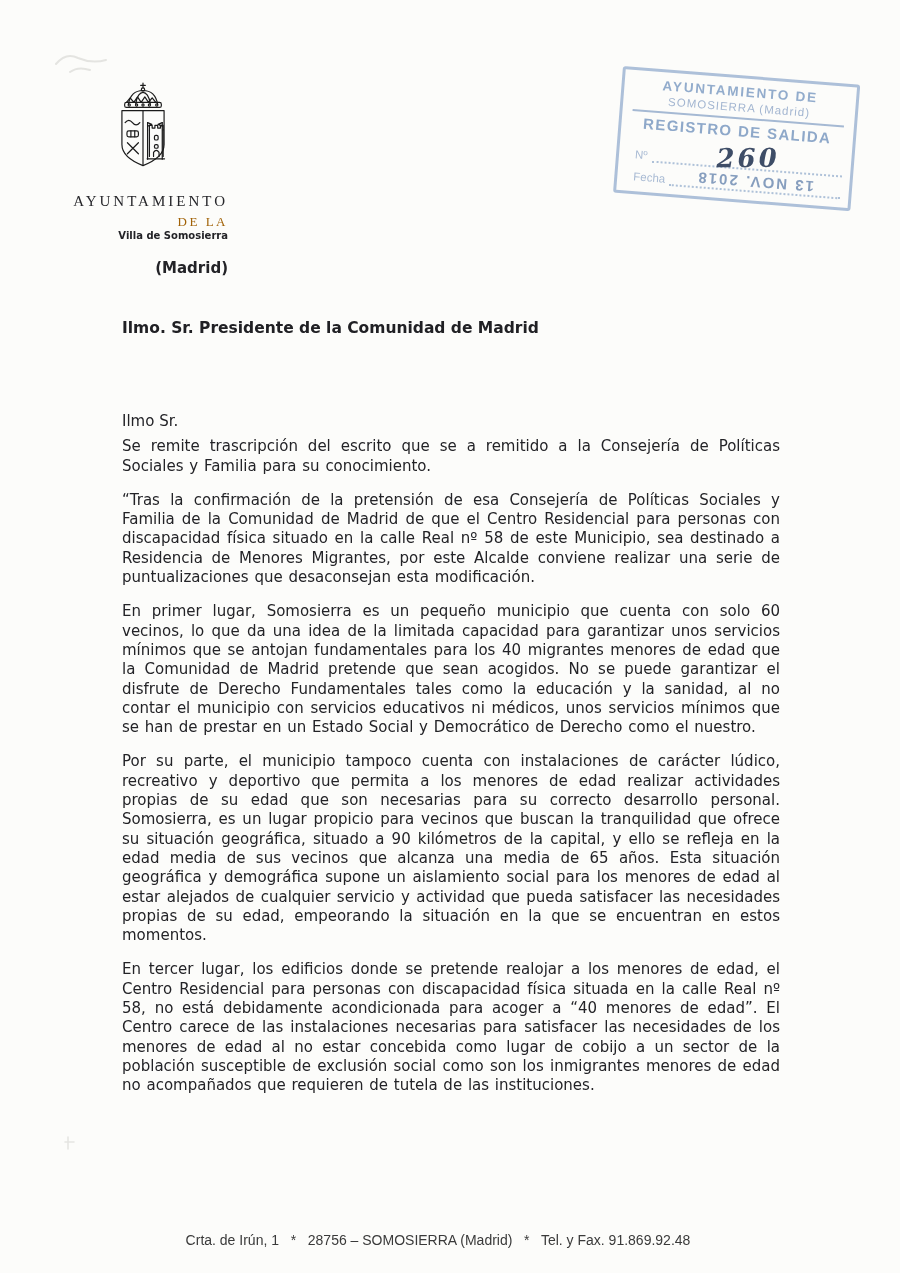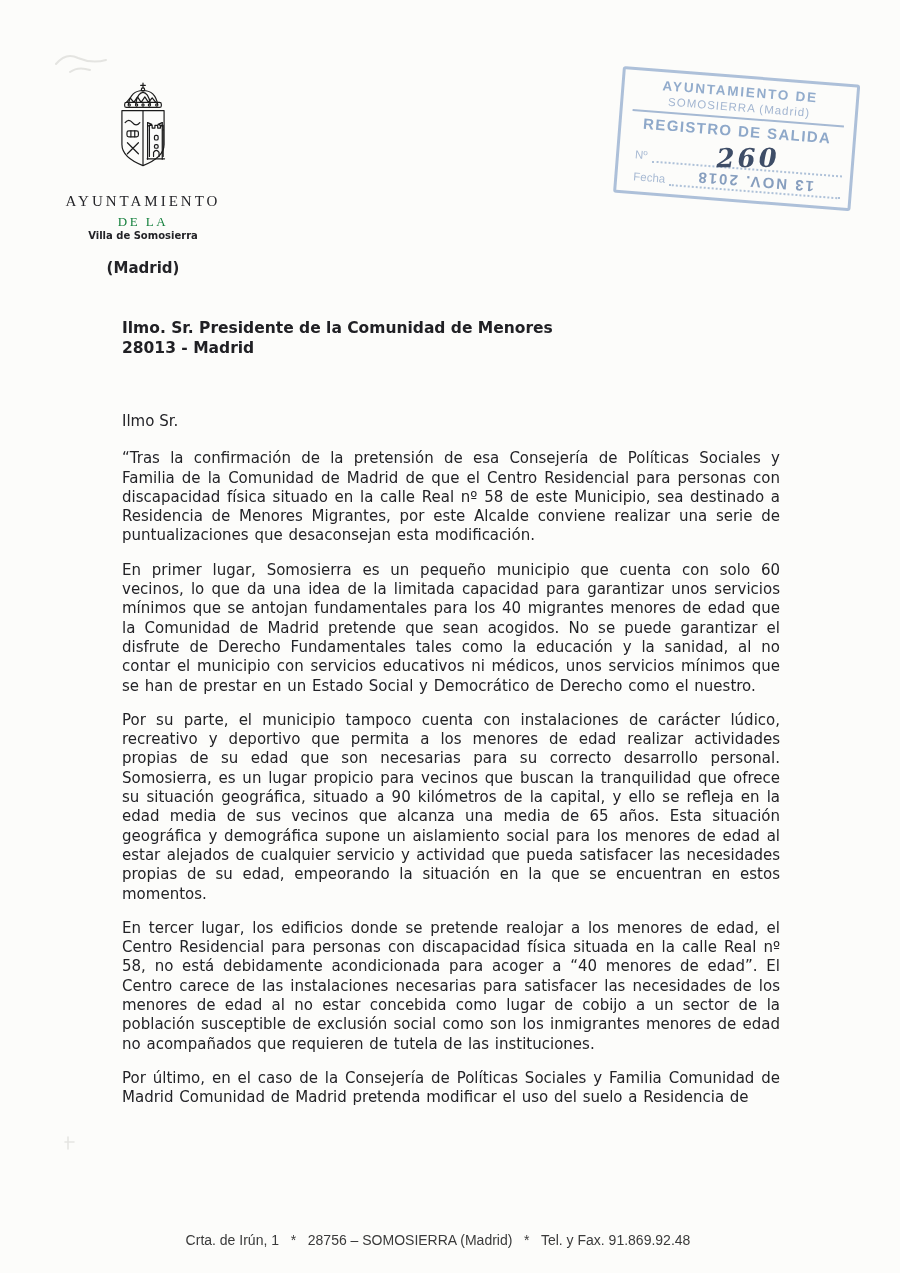--- a/index.html
+++ b/index.html
@@ -2,24 +2,24 @@
 <html><head>
 <meta charset="utf-8">
 <style>
   html,body{margin:0;padding:0;background:#e8e8e6;}
   .page{
     position:relative;width:900px;height:1273px;margin:0 auto;
     background:#fcfcfa;overflow:hidden;
     font-family:"DejaVu Sans","Liberation Sans",sans-serif;color:#232327;
   }
   
-  .letterhead{position:absolute;left:58px;top:80px;width:170px;text-align:center;}
+  .letterhead{position:absolute;left:58px;top:80px;width:170px;text-align:right;}
   .emblem{display:block;margin:0 auto;}
   .org1{font-family:"Liberation Serif","DejaVu Serif",serif;font-size:15px;letter-spacing:3px;color:#26262a;margin-top:15px;white-space:nowrap;}
-  .org2{font-family:"Liberation Serif","DejaVu Serif",serif;font-size:13px;letter-spacing:2.5px;color:#15803d;margin-top:4px;}
+  .org2{font-family:"Liberation Serif","DejaVu Serif",serif;font-size:13px;letter-spacing:2.5px;color:#a16207;margin-top:4px;}
   .org3{font-weight:bold;font-size:10px;white-space:nowrap;}
   .org4{font-weight:bold;font-size:15px;margin-top:18px;}
   
   .stamp{
     position:absolute;left:623px;top:66px;width:216px;
     transform:rotate(4.5deg);transform-origin:top left;
     border:3px solid #a8bcd7;border-radius:3px;
     padding:6px 8px 8px;color:#8ca7c9;opacity:.93;
     font-family:"Liberation Sans",sans-serif;
   }
@@ -36,21 +36,21 @@
     color:#30405c;transform:rotate(-5deg) translateY(3px);
   }
   .date-flip{
     display:inline-block;transform:rotate(180deg);
     font-weight:bold;font-size:15px;letter-spacing:2px;color:#7e97ba;
     padding:1px 0 2px;
   }
   
   .recipient{position:absolute;left:122px;top:318px;font-weight:bold;font-size:15.5px;line-height:20px;color:#202024;}
   .bodytext{position:absolute;left:122px;top:412px;width:658px;font-size:15px;line-height:19.3px;}
-  .salutation{margin-bottom:18px;}
+  .salutation{margin-bottom:6px;}
   .bodytext p{margin:0 0 15px;text-align:justify;word-spacing:1px;}
   .bodytext p.italic{}
   
   .footer{position:absolute;left:-12px;top:1190px;width:900px;text-align:center;
     font-family:"Liberation Sans",sans-serif;font-size:14px;line-height:20px;color:#3a3a3a;white-space:pre-wrap;}
   
   .pencil1{position:absolute;left:52px;top:44px;opacity:.35;filter:blur(.6px);}
   .pencil2{position:absolute;left:62px;top:1134px;opacity:.3;filter:blur(.4px);}
 </style>
 </head>
@@ -114,31 +114,30 @@
       <span class="s-label">Nº</span>
       <span class="s-line"><span class="hand-260">260</span></span>
     </div>
     <div class="s-row">
       <span class="s-label">Fecha</span>
       <span class="s-line"><span class="date-flip">13 NOV. 2018</span></span>
     </div>
   </div>
 
   <div class="recipient">
-    <div>Ilmo. Sr. Presidente de la Comunidad de Menores</div>
-    <div>28013 - Madrid</div>
+    <div>Ilmo. Sr. Presidente de la Comunidad de Madrid</div>
   </div>
 
   <div class="bodytext">
     <div class="salutation">Ilmo Sr.</div>
+    <p>Se remite trascripción del escrito que se a remitido a la Consejería de Políticas Sociales y Familia para su conocimiento.</p>
     <p class="italic">“Tras la confirmación de la pretensión de esa Consejería de Políticas Sociales y Familia de la Comunidad de Madrid de que el Centro Residencial para personas con discapacidad física situado en la calle Real nº 58 de este Municipio, sea destinado a Residencia de Menores Migrantes, por este Alcalde conviene realizar una serie de puntualizaciones que desaconsejan esta modificación.</p>
     <p class="italic">En primer lugar, Somosierra es un pequeño municipio que cuenta con solo 60 vecinos, lo que da una idea de la limitada capacidad para garantizar unos servicios mínimos que se antojan fundamentales para los 40 migrantes menores de edad que la Comunidad de Madrid pretende que sean acogidos. No se puede garantizar el disfrute de Derecho Fundamentales tales como la educación y la sanidad, al no contar el municipio con servicios educativos ni médicos, unos servicios mínimos que se han de prestar en un Estado Social y Democrático de Derecho como el nuestro.</p>
     <p class="italic">Por su parte, el municipio tampoco cuenta con instalaciones de carácter lúdico, recreativo y deportivo que permita a los menores de edad realizar actividades propias de su edad que son necesarias para su correcto desarrollo personal. Somosierra, es un lugar propicio para vecinos que buscan la tranquilidad que ofrece su situación geográfica, situado a 90 kilómetros de la capital, y ello se refleja en la edad media de sus vecinos que alcanza una media de 65 años. Esta situación geográfica y demográfica supone un aislamiento social para los menores de edad al estar alejados de cualquier servicio y actividad que pueda satisfacer las necesidades propias de su edad, empeorando la situación en la que se encuentran en estos momentos.</p>
     <p class="italic">En tercer lugar, los edificios donde se pretende realojar a los menores de edad, el Centro Residencial para personas con discapacidad física situada en la calle Real nº 58, no está debidamente acondicionada para acoger a “40 menores de edad”. El Centro carece de las instalaciones necesarias para satisfacer las necesidades de los menores de edad al no estar concebida como lugar de cobijo a un sector de la población susceptible de exclusión social como son los inmigrantes menores de edad no acompañados que requieren de tutela de las instituciones.</p>
-    <p class="italic">Por último, en el caso de la Consejería de Políticas Sociales y Familia Comunidad de Madrid Comunidad de Madrid pretenda modificar el uso del suelo a Residencia de</p>
   </div>
 
   <div class="footer">
     <div>Crta. de Irún, 1   *   28756 – SOMOSIERRA (Madrid)   *   Tel. y Fax. 91.869.92.48</div>
     
   </div>
 
 </div>
 
 </body></html>

